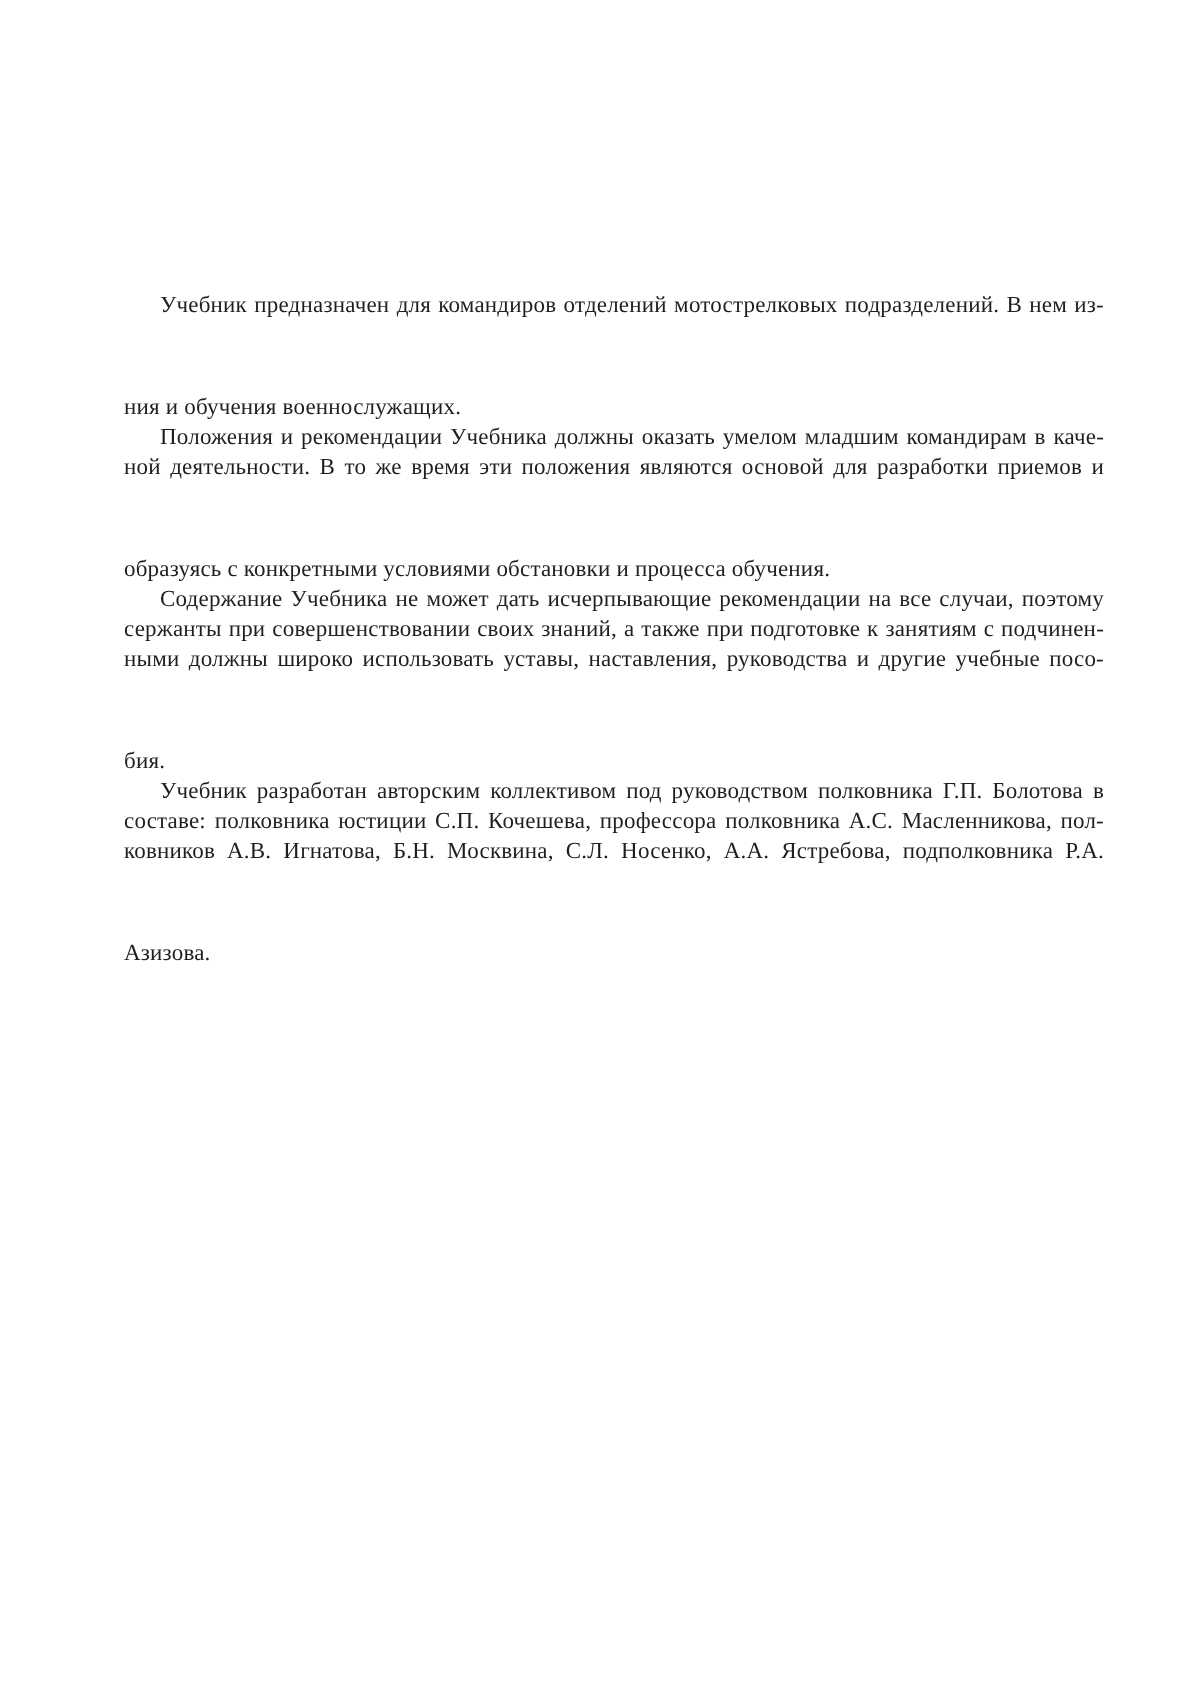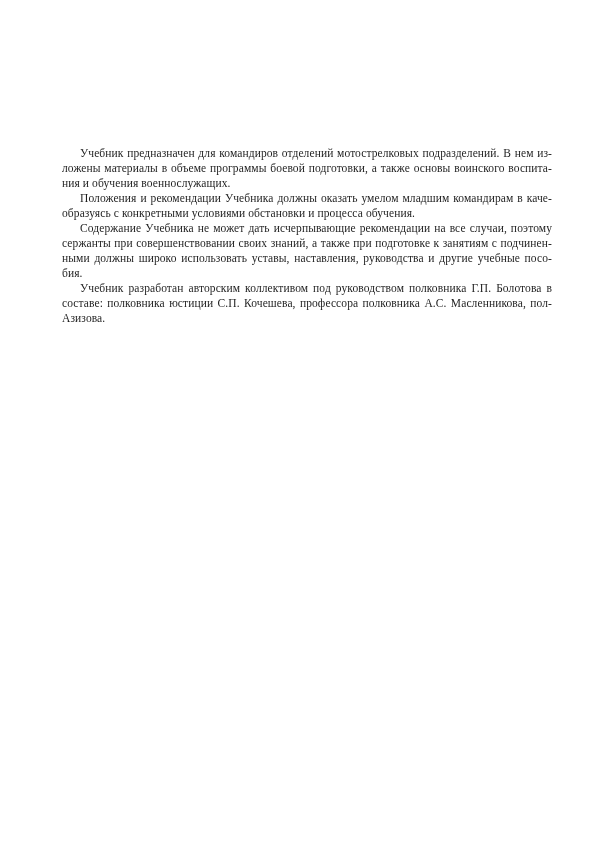--- a/index.html
+++ b/index.html
@@ -35,41 +35,43 @@
     overflow: hidden;
     text-align: justify;
     text-align-last: justify;
     white-space: normal;
   }
   .text-line.para-first {
     text-indent: 18px;
   }
   .text-line.para-last {
     text-align-last: left;
+    margin-top: 36px;
   }
 </style>
 </head>
 <body>
 
 <div class="page">
   <div class="text-block" id="text-block">
       <div class="paragraph">
         <div class="text-line para-first">Учебник предназначен для командиров отделений мотострелковых подразделений. В нем из-</div>
-        <div class="text-line">ложены материалы в объеме программы боевой подготовки, а также основы воинского воспита-</div>
         <div class="text-line para-last">ния и обучения военнослужащих.</div>
       </div>
       <div class="paragraph">
         <div class="text-line para-first">Положения и рекомендации Учебника должны оказать умелом младшим командирам в каче-</div>
+        <div class="text-line">ной деятельности. В то же время эти положения являются основой для разработки приемов и</div>
         <div class="text-line para-last">образуясь с конкретными условиями обстановки и процесса обучения.</div>
       </div>
       <div class="paragraph">
         <div class="text-line para-first">Содержание Учебника не может дать исчерпывающие рекомендации на все случаи, поэтому</div>
         <div class="text-line">сержанты при совершенствовании своих знаний, а также при подготовке к занятиям с подчинен-</div>
         <div class="text-line">ными должны широко использовать уставы, наставления, руководства и другие учебные посо-</div>
         <div class="text-line para-last">бия.</div>
       </div>
       <div class="paragraph">
         <div class="text-line para-first">Учебник разработан авторским коллективом под руководством полковника Г.П. Болотова в</div>
         <div class="text-line">составе: полковника юстиции С.П. Кочешева, профессора полковника А.С. Масленникова, пол-</div>
+        <div class="text-line">ковников А.В. Игнатова, Б.Н. Москвина, С.Л. Носенко, А.А. Ястребова, подполковника Р.А.</div>
         <div class="text-line para-last">Азизова.</div>
       </div>
     </div>
 </div>
 
 </body></html>

